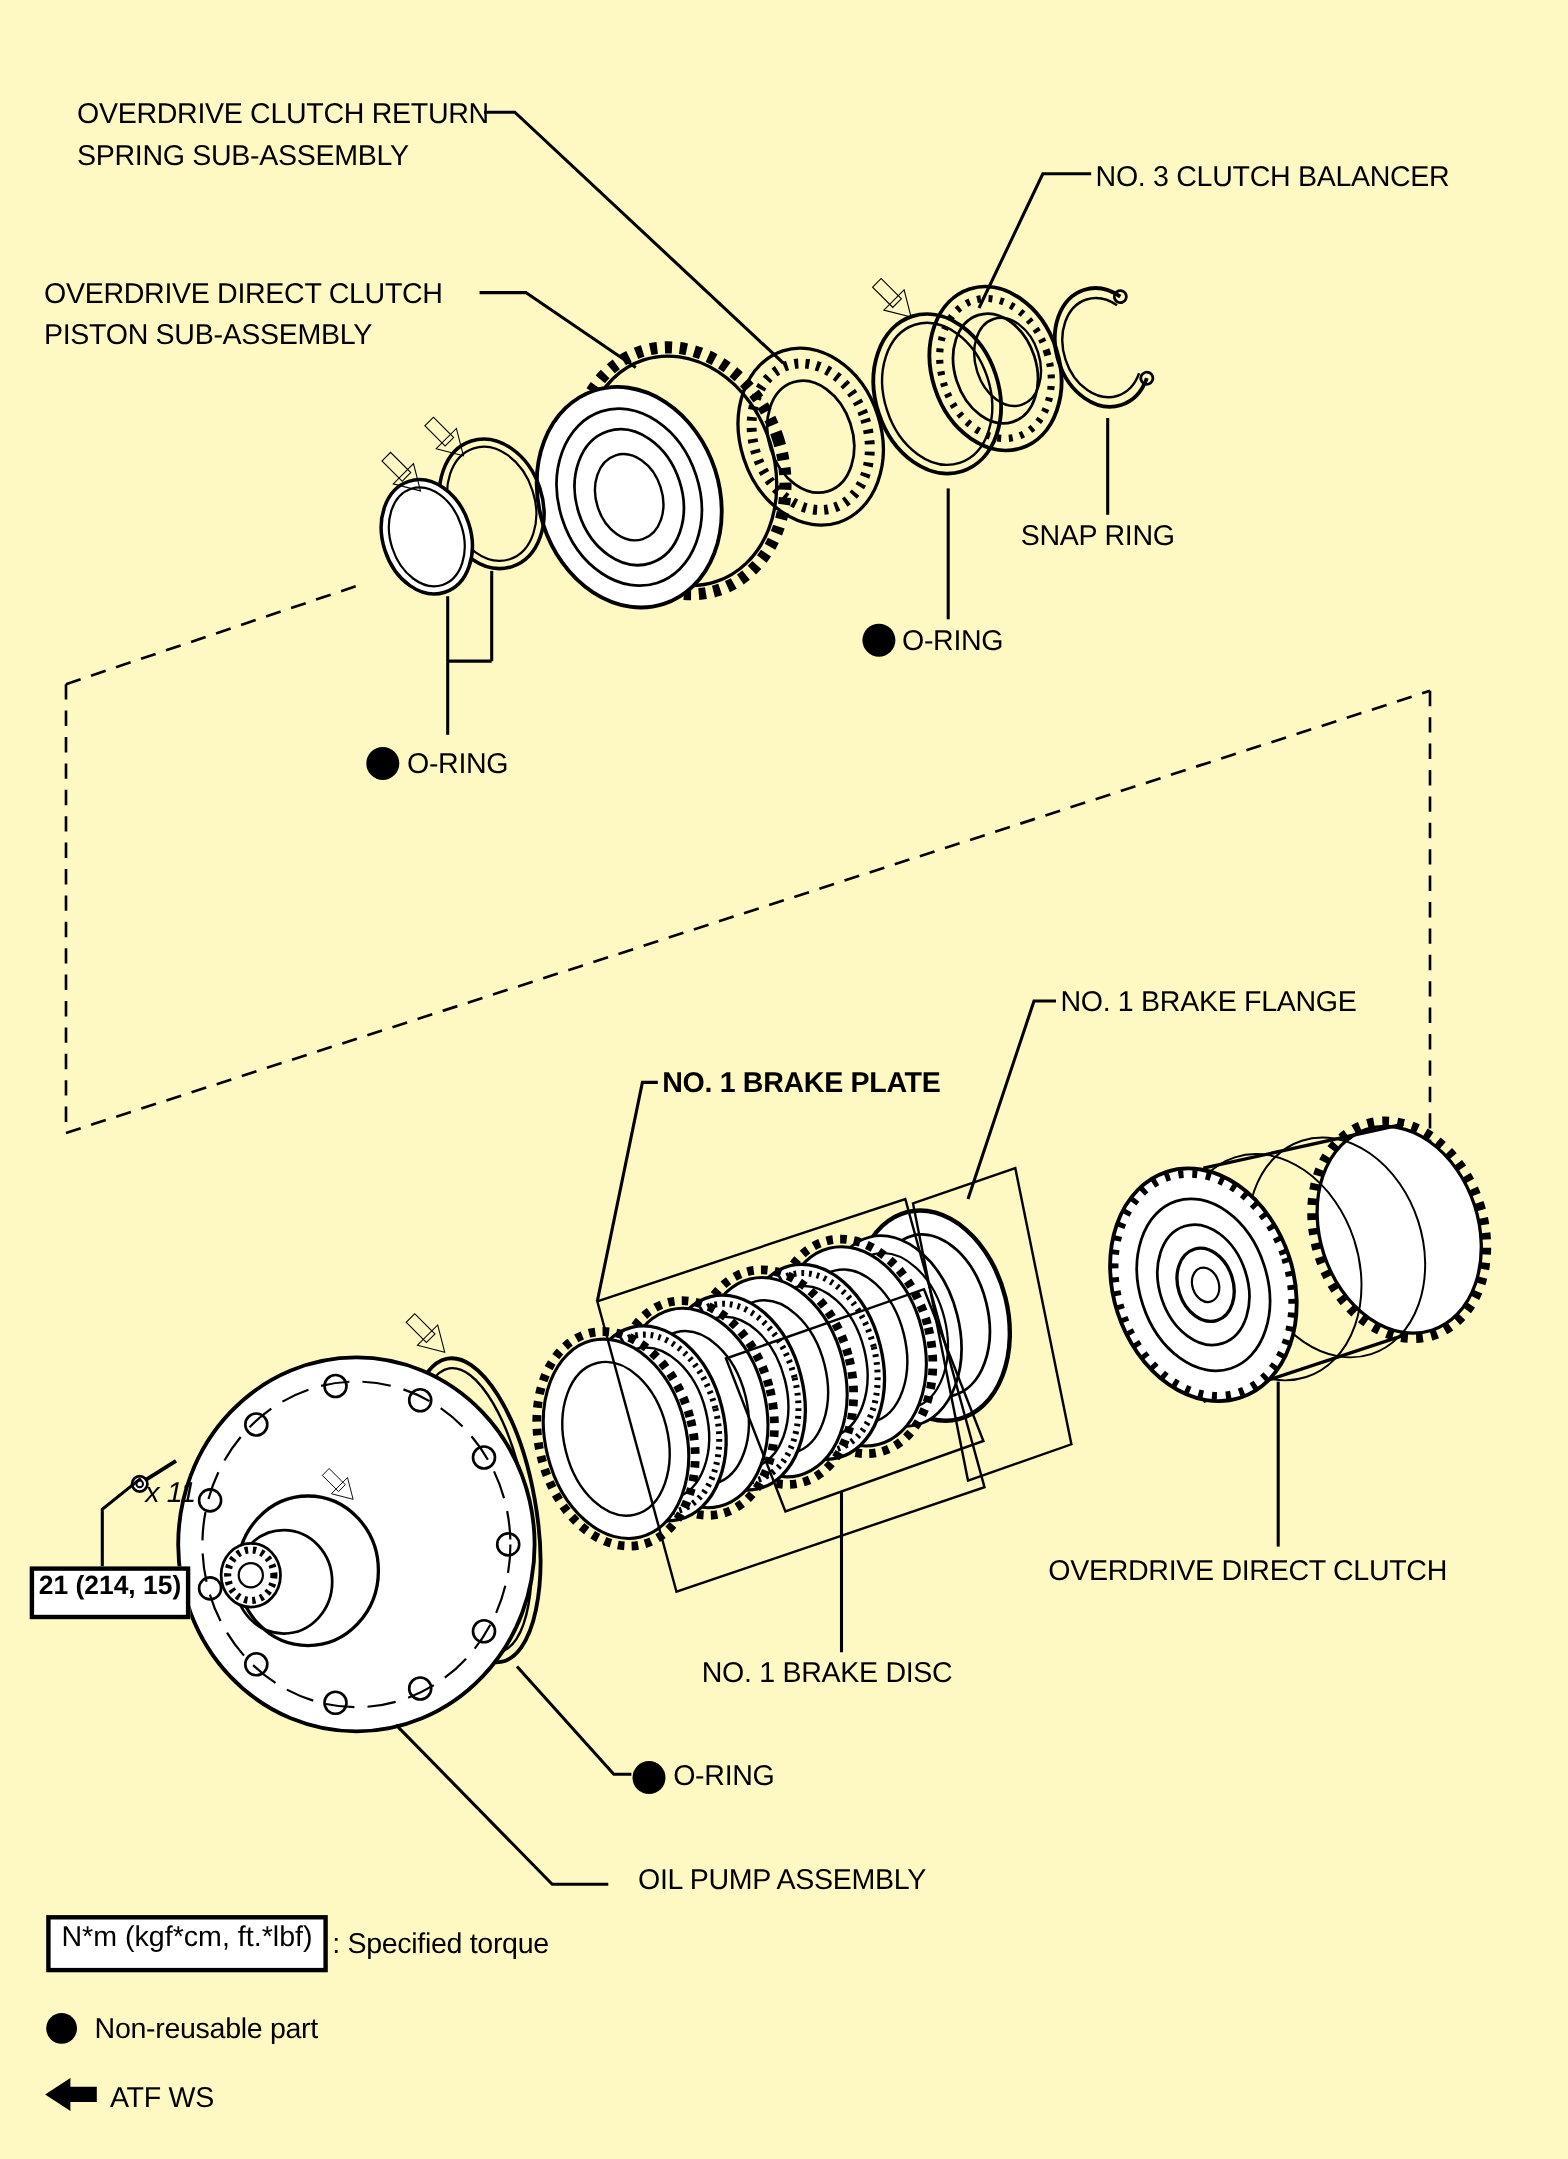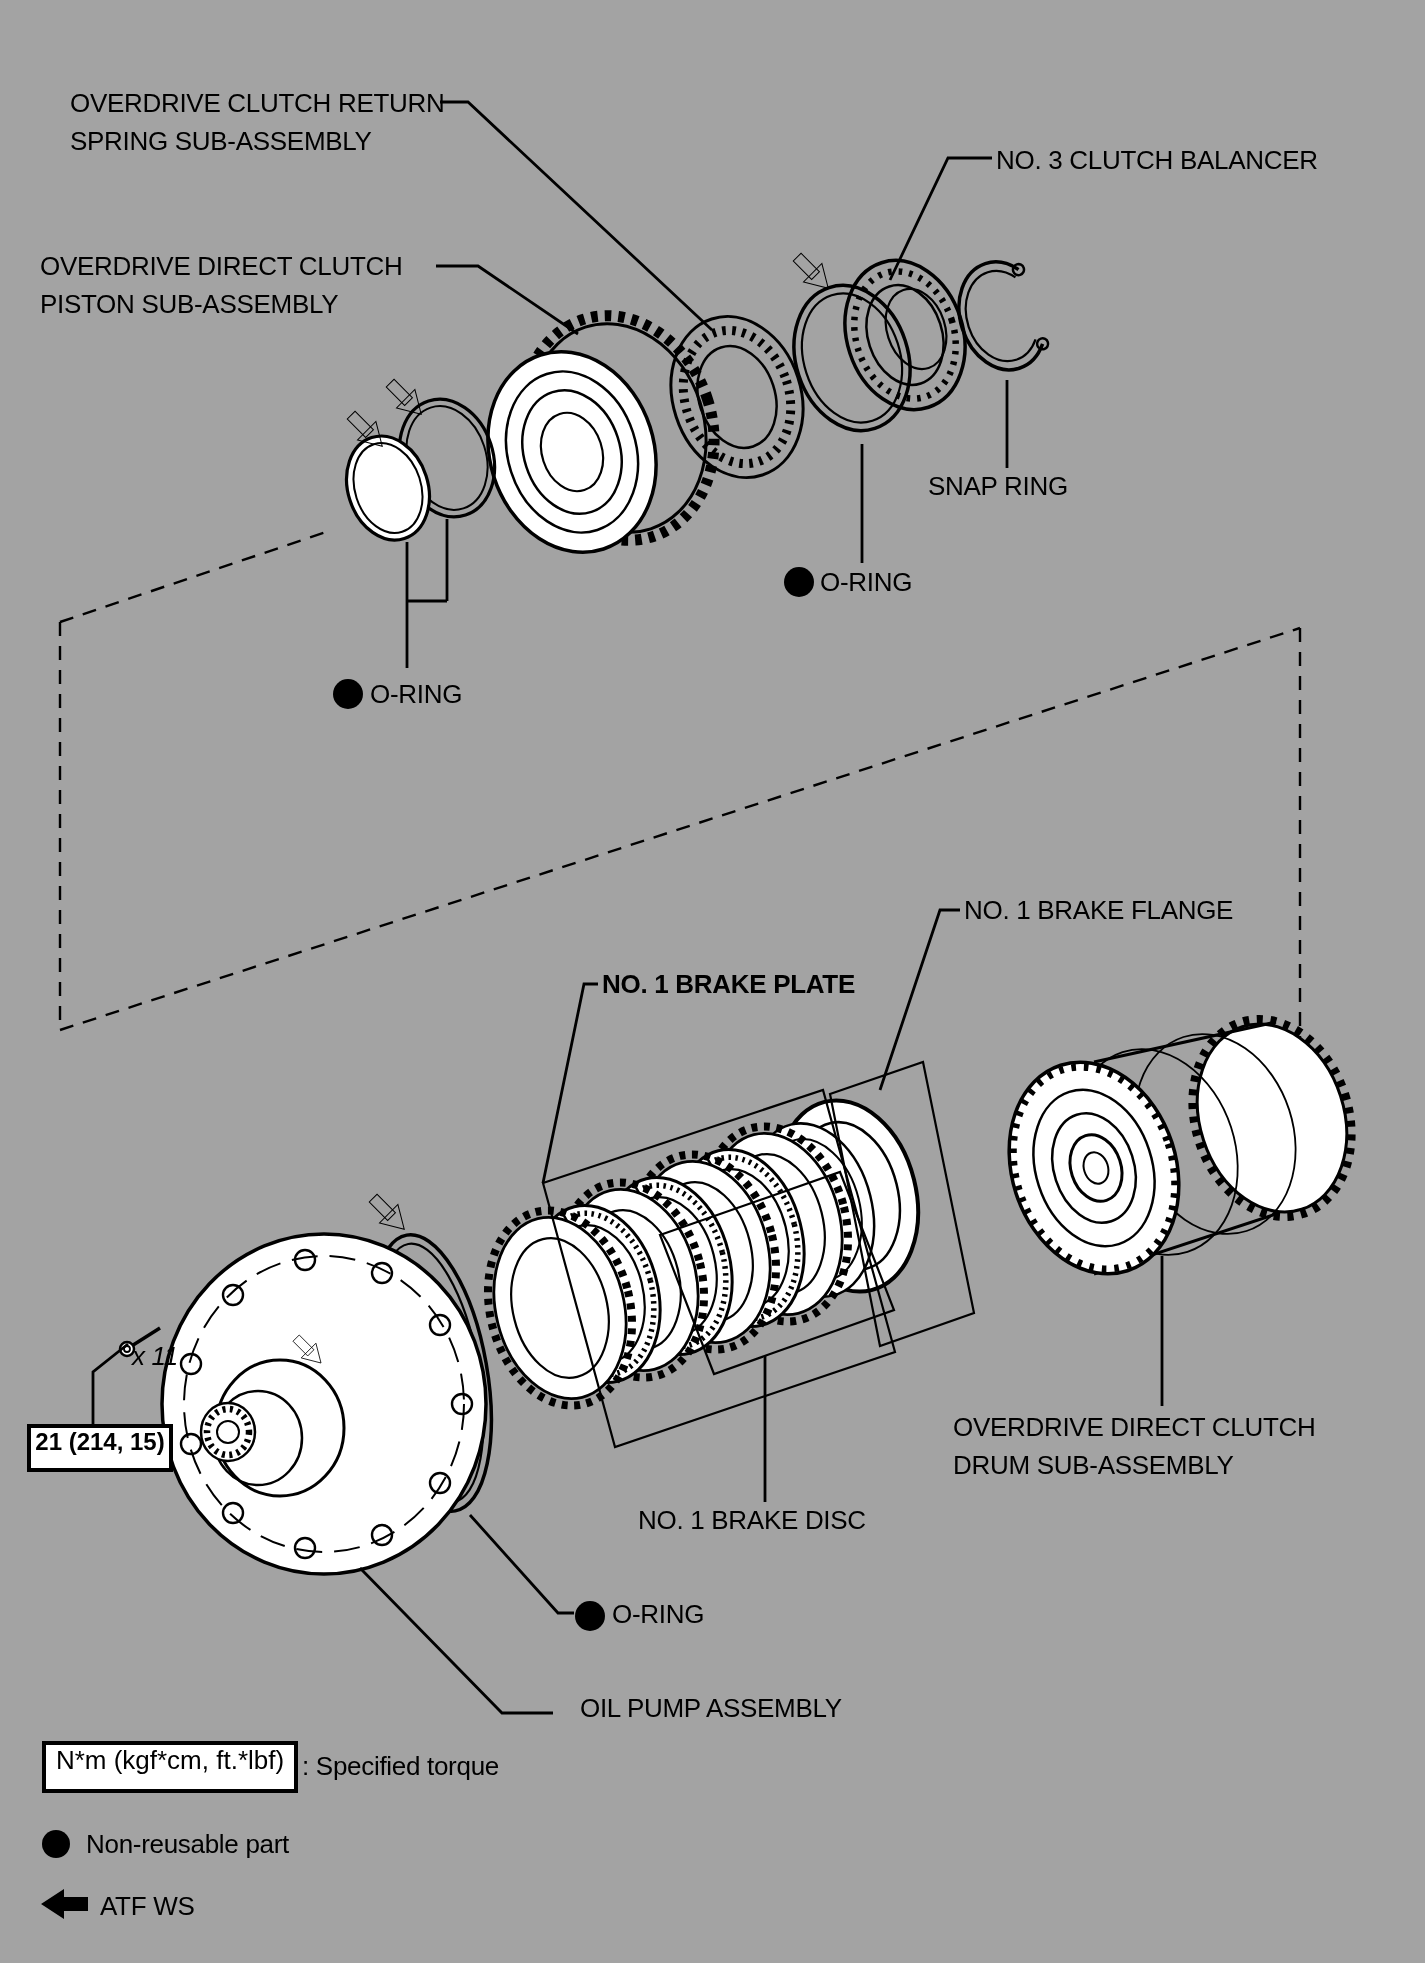--- a/index.html
+++ b/index.html
@@ -1,16 +1,16 @@
 <!DOCTYPE html>
 <html><head>
 <meta charset="utf-8">
 <style>
   html,body{margin:0;padding:0;background:#fff;}
-  #page{position:relative;width:1425px;height:1963px;background:#a3a3a3;overflow:hidden;
+  #page{position:relative;width:1425px;height:1963px;background:#fef9c3;overflow:hidden;
         font-family:"Liberation Sans",sans-serif;color:#000;}
   #art{position:absolute;left:0;top:0;}
   .lbl{position:absolute;font-size:26px;line-height:32px;white-space:nowrap;letter-spacing:-0.3px;}
   .lbl2{line-height:38px;}
   .lbl2 span{display:block;}
   .tbox{position:absolute;border:4px solid #000;display:flex;align-items:flex-start;justify-content:center;
         white-space:nowrap;background:#fff;}
   #torque-box{left:27px;top:1424px;width:138px;height:40px;font-size:24px;font-weight:bold;}
   #legend-box{left:42px;top:1741px;width:248px;height:44px;font-size:26px;}
   svg *{stroke:#000;fill:none;}
@@ -227,21 +227,20 @@
 
 <div class="lbl" style="left:996px;top:144px;">NO. 3 CLUTCH BALANCER</div>
 <div class="lbl" style="left:928px;top:470px;">SNAP RING</div>
 <div class="lbl" style="left:820px;top:566px;">O-RING</div>
 <div class="lbl" style="left:370px;top:678px;">O-RING</div>
 <div class="lbl" style="left:964px;top:894px;">NO. 1 BRAKE FLANGE</div>
 <div class="lbl" style="left:602px;top:968px;font-weight:bold;">NO. 1 BRAKE PLATE</div>
 
 <div class="lbl lbl2" style="left:953px;top:1408px;">
   <span>OVERDRIVE DIRECT CLUTCH</span>
-  <span>DRUM SUB-ASSEMBLY</span>
 </div>
 
 <div class="lbl" style="left:638px;top:1504px;text-align:right;">NO. 1 BRAKE DISC</div>
 <div class="lbl" style="left:612px;top:1598px;">O-RING</div>
 <div class="lbl" style="left:532px;top:1692px;margin-left:48px;">OIL PUMP ASSEMBLY</div>
 <div class="lbl" style="left:132px;top:1340px;font-style:italic;">x 11</div>
 
 <div class="tbox" id="torque-box">
   <span>21 (214, 15)</span>
 </div>

